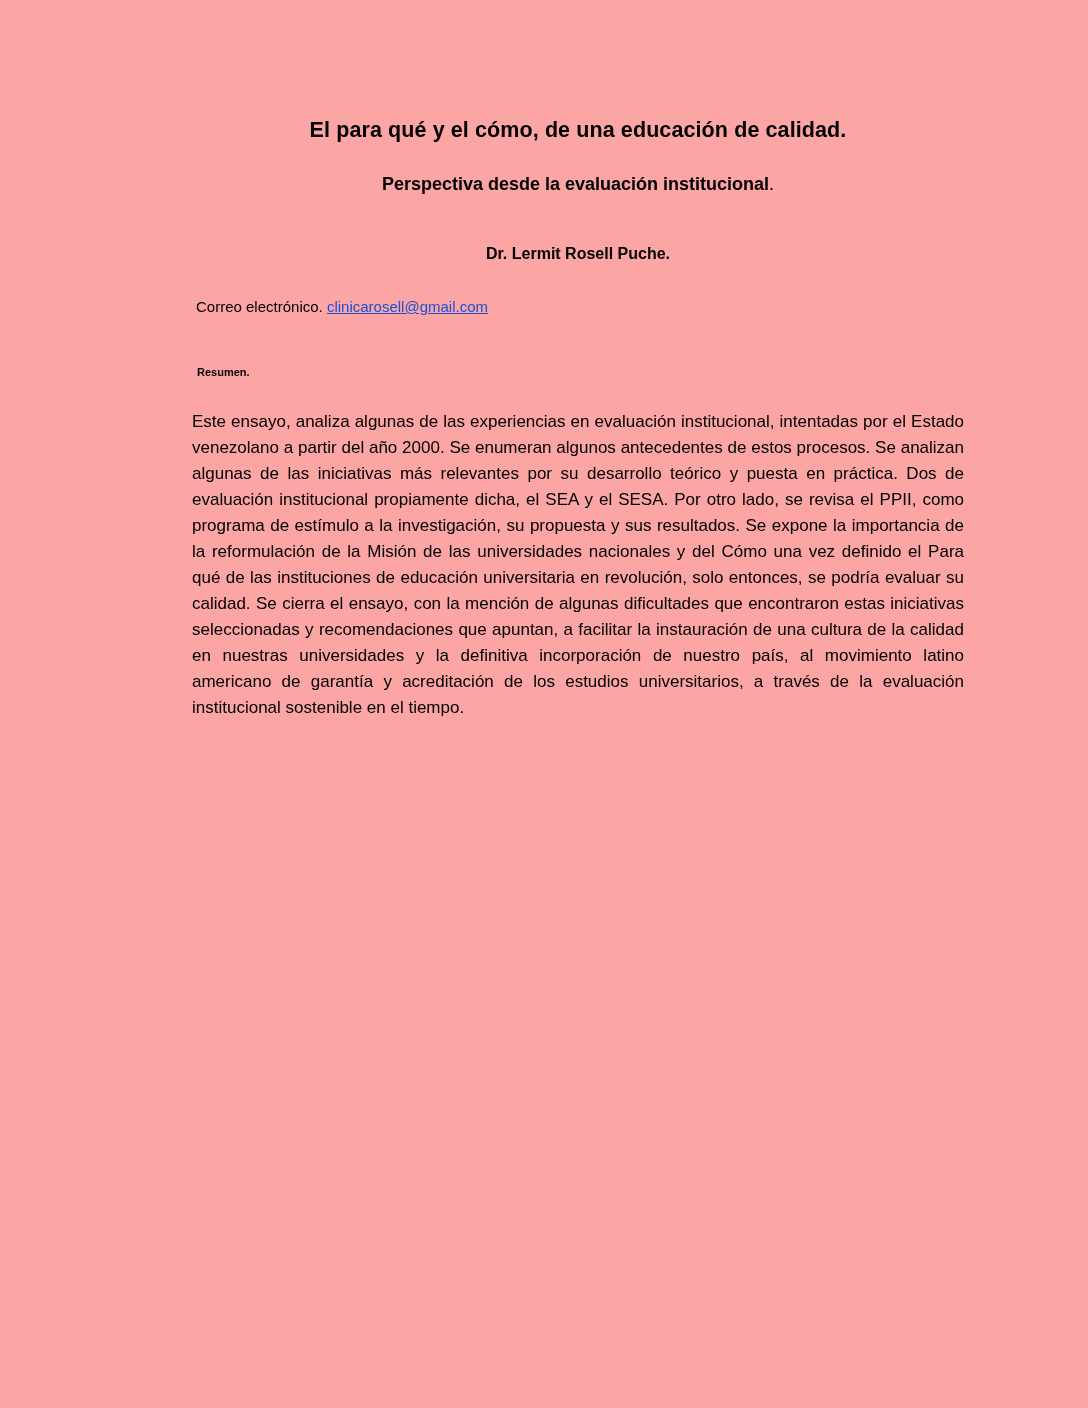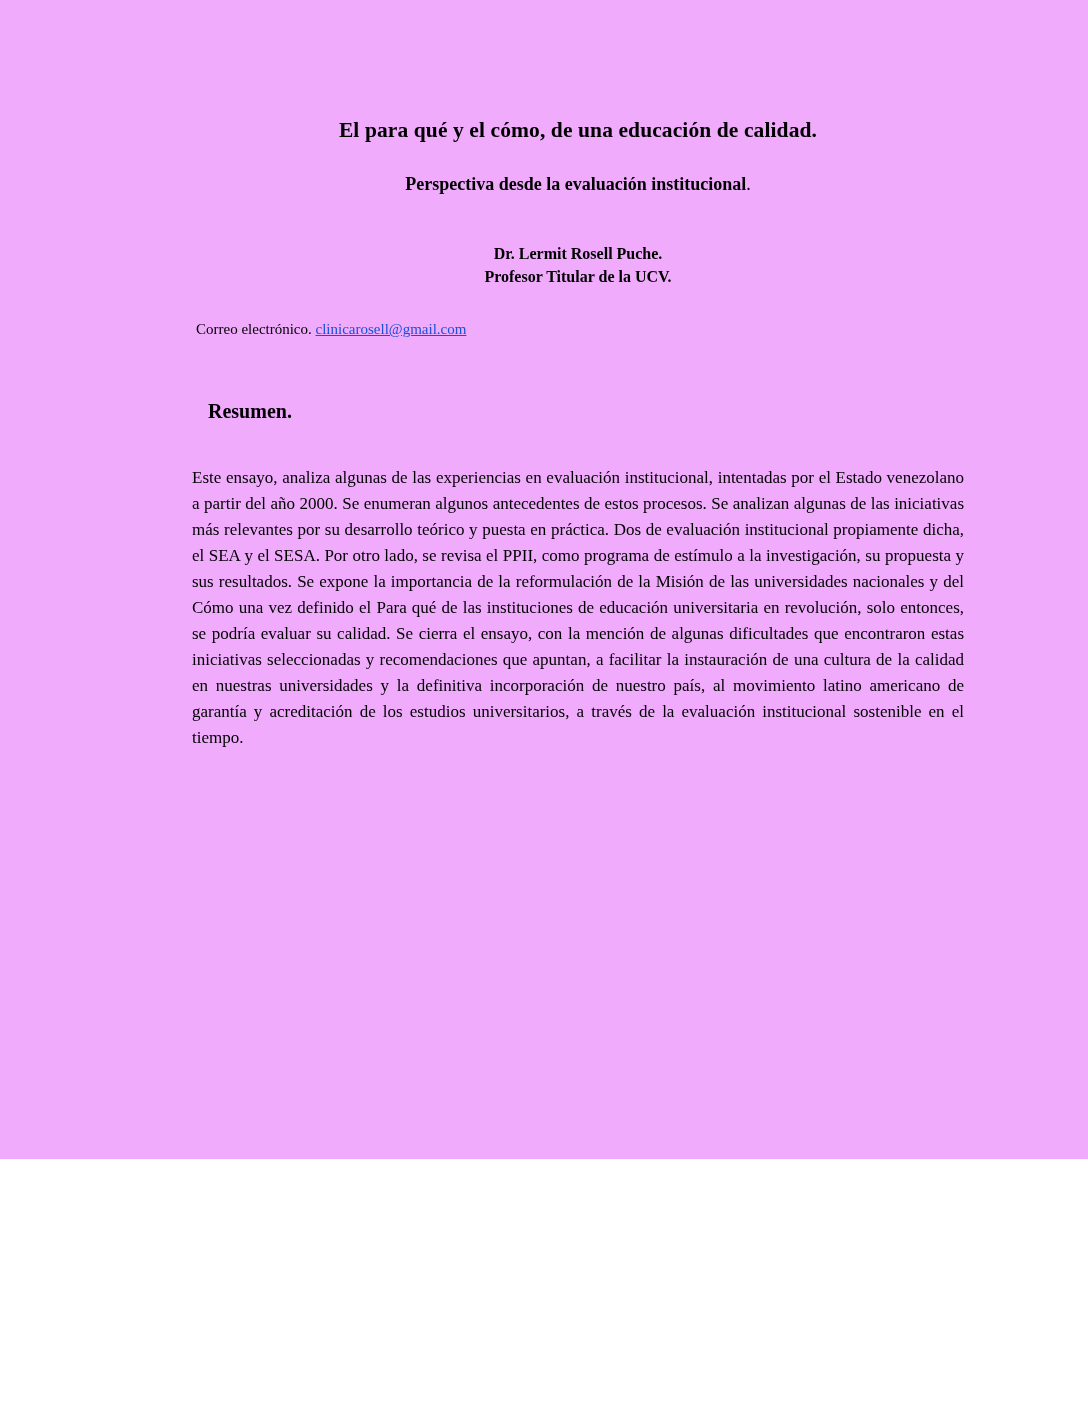--- a/index.html
+++ b/index.html
@@ -10,25 +10,24 @@
   body {
     width: 1088px;
     height: 1408px;
     font-family: "Liberation Sans", sans-serif;
     color: #000000;
     -webkit-font-smoothing: antialiased;
   }
   .page {
     position: relative;
     width: 1088px;
-    height: 1159px;
-    background: #f0abfc;
+    height: 1408px;
+    background: #fca5a5;
     box-sizing: border-box;
     padding: 0;
-    font-family: Liberation Serif, serif;
   }
   .content {
     position: absolute;
     left: 192px;
     top: 0;
     width: 772px;
   }
   .doc-title {
     margin: 0;
     padding-top: 118px;
@@ -64,23 +63,23 @@
     margin: 4px;
     padding-top: 26px;
     font-size: 15px;
     line-height: 1.4;
   }
   .email-link {
     color: #1b4fd8;
     text-decoration: underline;
   }
   .section-heading {
-    margin: 16px;
+    margin: 5px;
     padding-top: 44px;
-    font-size: 20px;
+    font-size: 11px;
     font-weight: bold;
   }
   .abstract {
     margin: 0;
     padding-top: 26px;
     font-size: 17px;
     line-height: 1.53;
     text-align: justify;
     text-justify: inter-word;
     hyphens: none;
@@ -93,21 +92,20 @@
   <div class="content">
 
     <h1 class="doc-title">El para qué y el cómo, de una educación de calidad.</h1>
 
     <p class="doc-subtitle">
       <span>Perspectiva desde la evaluación institucional</span><span class="tail">.</span>
     </p>
 
     <div class="author-block">
       <div>Dr. Lermit Rosell Puche.</div>
-      <div>Profesor Titular de la UCV.</div>
     </div>
 
     <p class="email-line">
       <span>Correo electrónico.</span>
       <a class="email-link" href="#">clinicarosell@gmail.com</a>
     </p>
 
     <h2 class="section-heading">Resumen.</h2>
 
     <p class="abstract">Este ensayo, analiza algunas de las experiencias en evaluación institucional, intentadas por el Estado venezolano a partir del año 2000. Se enumeran algunos antecedentes de estos procesos. Se analizan algunas de las iniciativas más relevantes por su desarrollo teórico y puesta en práctica. Dos de evaluación institucional propiamente dicha, el SEA y el SESA. Por otro lado, se revisa el PPII, como programa de estímulo a la investigación, su propuesta y sus resultados. Se expone la importancia de la reformulación  de la Misión de las universidades nacionales y del Cómo una vez definido el Para qué de las instituciones de educación universitaria en revolución, solo entonces, se podría evaluar su calidad. Se cierra el ensayo, con la mención de algunas dificultades que encontraron estas iniciativas seleccionadas y recomendaciones que apuntan, a facilitar la instauración de una cultura de la calidad en nuestras universidades y la definitiva incorporación de nuestro país, al movimiento latino americano de garantía y acreditación de los estudios universitarios, a través de la evaluación institucional sostenible en el tiempo.</p>

